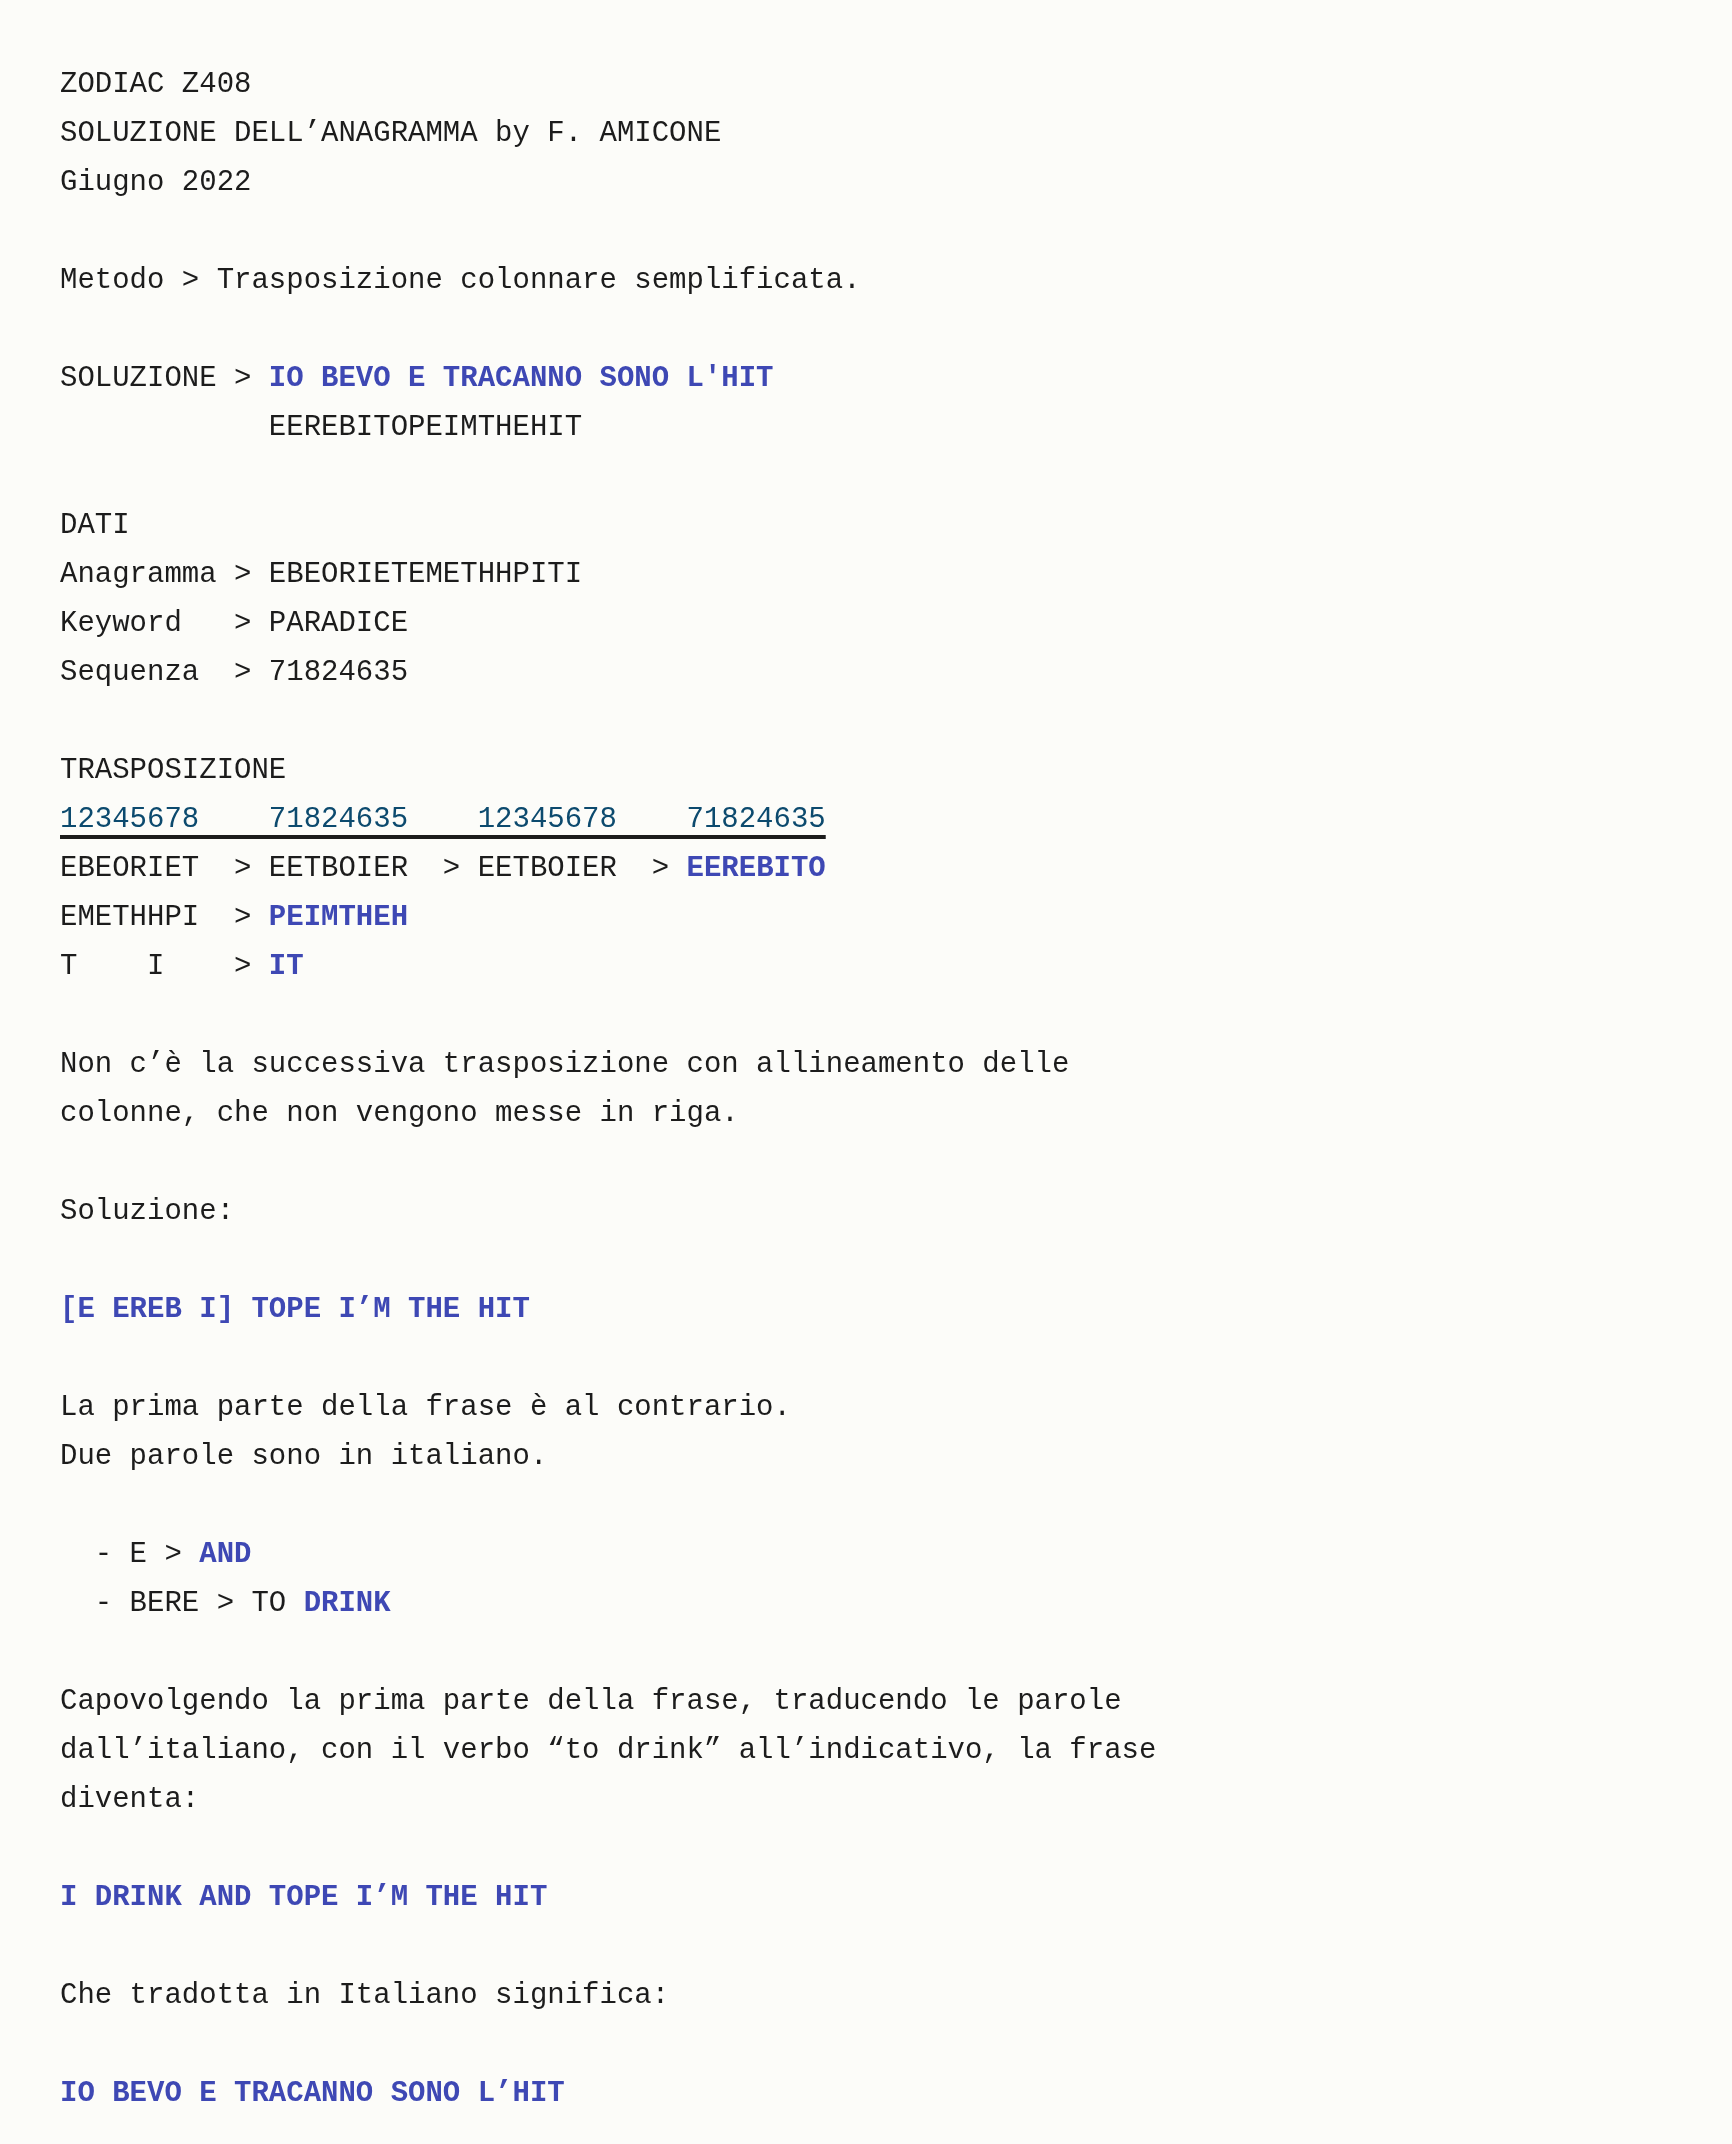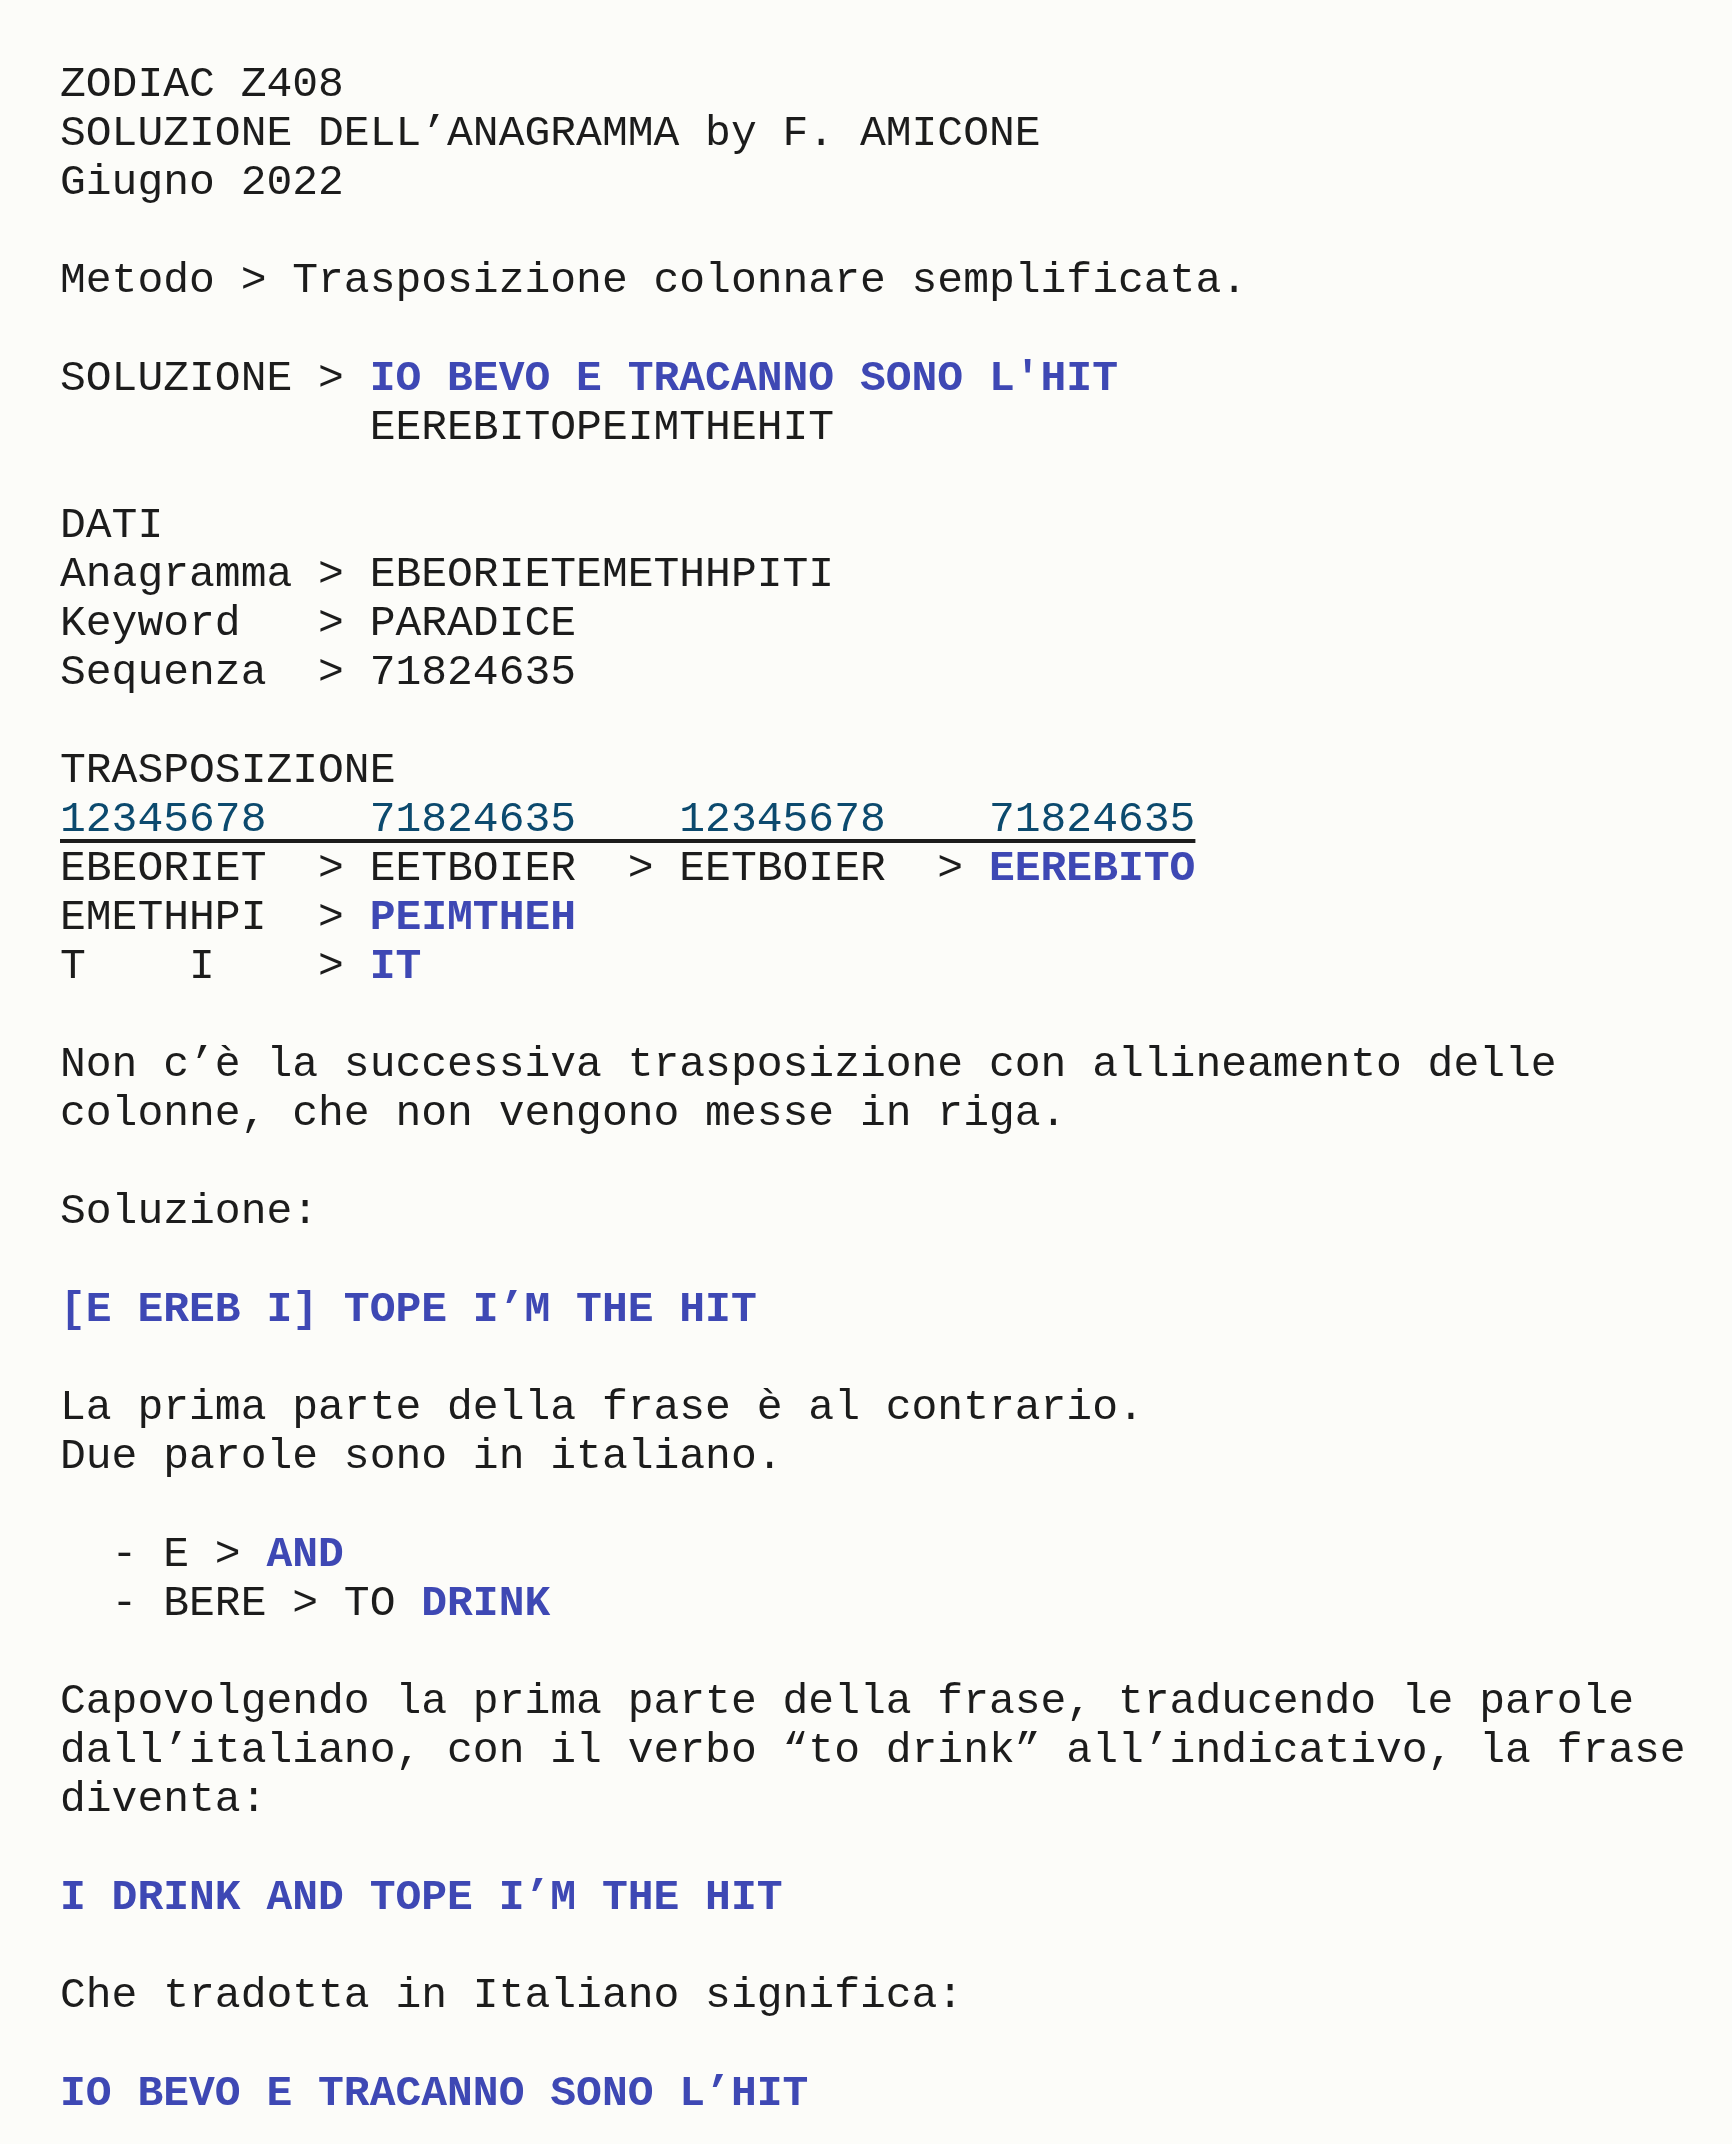--- a/index.html
+++ b/index.html
@@ -10,21 +10,21 @@
     overflow: hidden;
   }
   .page {
     position: absolute;
     top: 0; left: 0;
     width: 1435px;
     height: 2145px;
     box-sizing: border-box;
     padding: 60px 25.6px 0 60px;
     font-family: "Liberation Mono", monospace;
-    font-size: 43px;
+    font-size: 29px;
     line-height: 49px;
     white-space: pre;
     color: #1c1c1c;
   }
   .line { height: 49px; }
   .seg.plain { color: #1c1c1c; font-weight: normal; }
   .seg.accent { color: #3E48B4; font-weight: bold; margin-top: 28px; }
   .seg.underline {
     color: #0c4a6e;
     text-decoration: underline;

